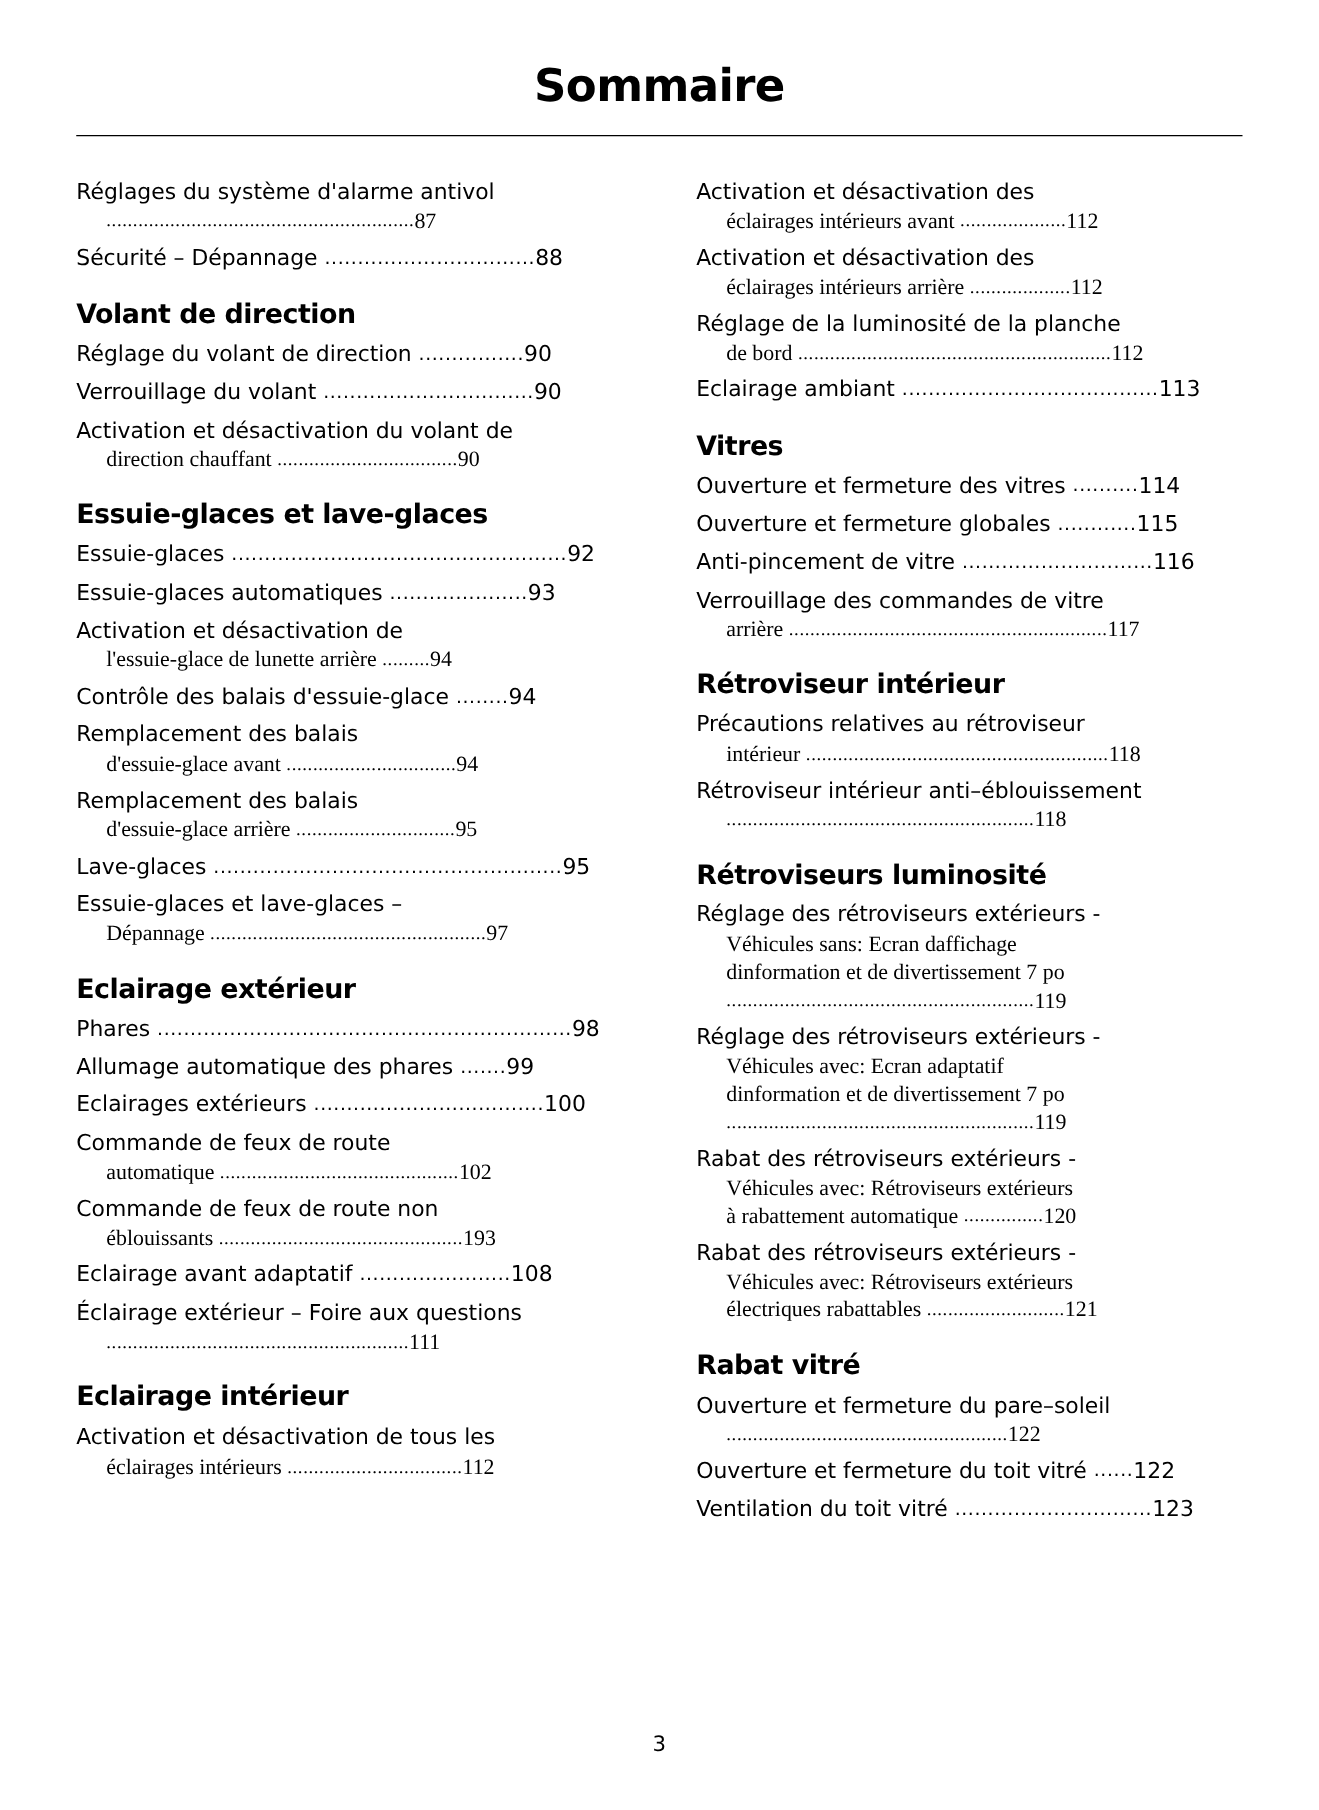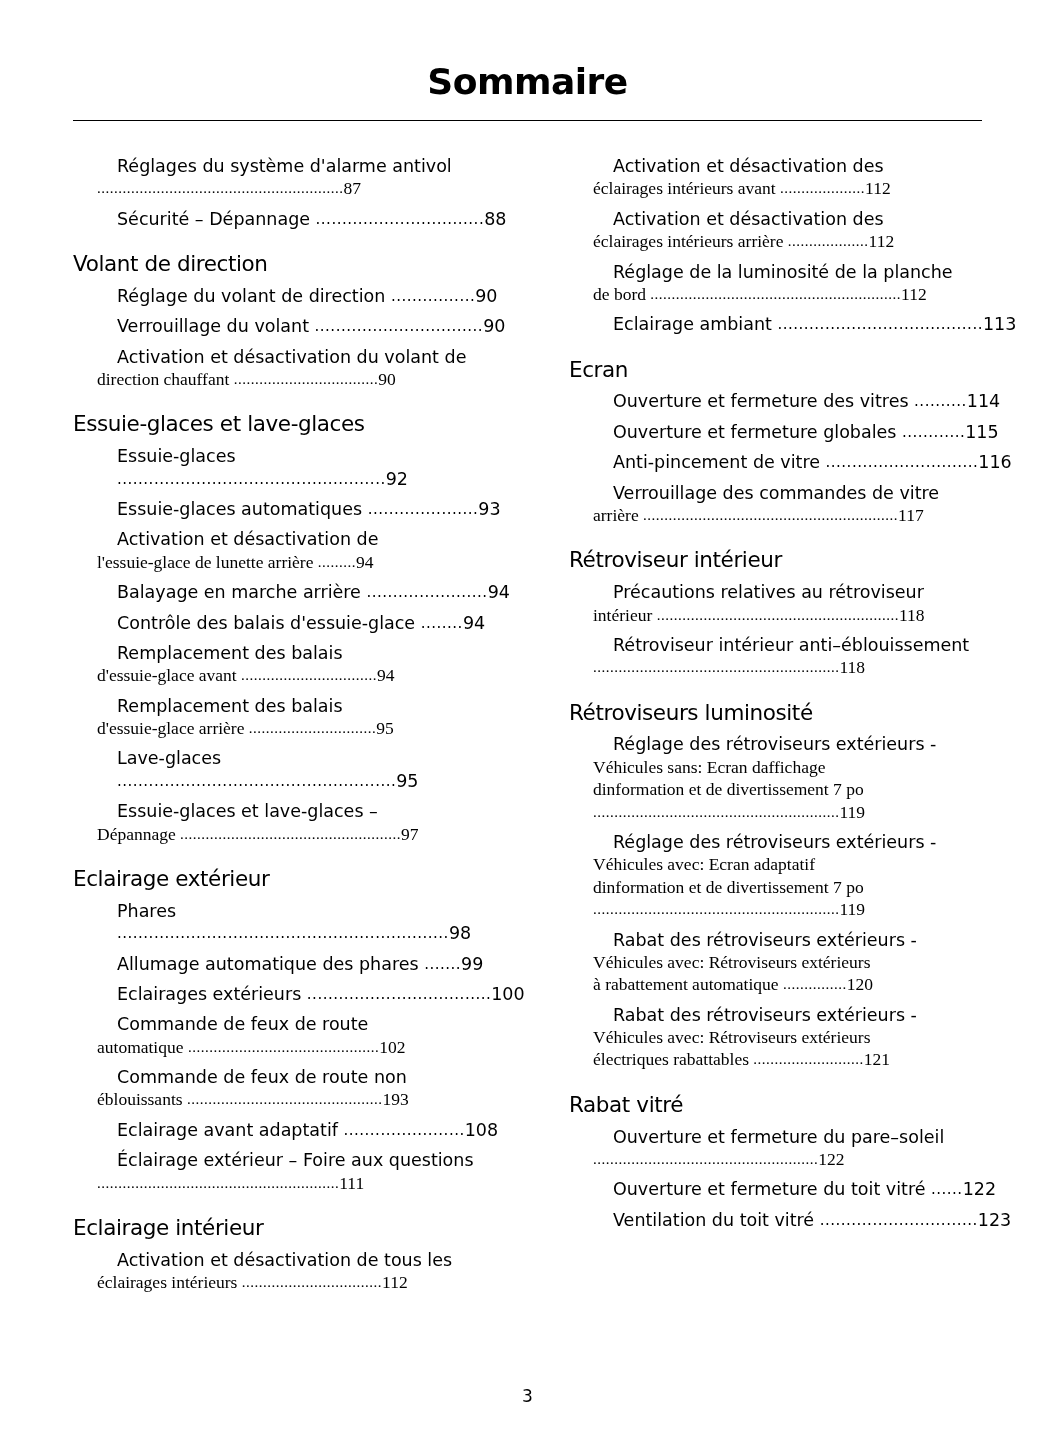--- a/index.html
+++ b/index.html
@@ -12,21 +12,21 @@
     height: 1448px;
     font-family: "DejaVu Sans", sans-serif;
     color: #000000;
     position: relative;
     overflow: hidden;
   }
   .page {
     width: 1055px;
     height: 1448px;
     box-sizing: border-box;
-    padding: 16px;
+    padding: 4px;
     position: relative;
   }
   .page-title {
     text-align: center;
     font-family: "DejaVu Sans", sans-serif;
     font-weight: bold;
     font-size: 36px;
     letter-spacing: -0.5px;
     margin: 0;
     padding-top: 45px;
@@ -42,36 +42,35 @@
     gap: 44px;
     padding: 34px 57px 0 57px;
     box-sizing: border-box;
   }
   .col {
     width: 452px;
     flex: 0 0 452px;
   }
   .sec-head {
     font-family: "DejaVu Sans", sans-serif;
-    font-weight: normal;
+    font-weight: bold;
     font-size: 21.5px;
     letter-spacing: -0.4px;
     margin: 22px 0 8px 0;
     line-height: 1.15;
   }
   .entry {
     font-size: 17.5px;
     line-height: 1.28;
     margin: 0 0 8px 0;
     display: block;
     position: relative;
   }
   .entry .ln {
     display: block;
-    margin-left: 44px;
   }
   .entry .ind {
     display: block;
     padding-left: 24px;
     font-family: Liberation Serif, serif;
   }
   .dots {
     letter-spacing: 0.5px;
     font-size: 15px;
     vertical-align: 1px;
@@ -121,23 +120,20 @@
           <span class="ln">Essuie-glaces <span class="dots">...................................................</span><span class="pg">92</span></span>
         </div>
         <div class="entry">
           <span class="ln">Essuie-glaces automatiques <span class="dots">.....................</span><span class="pg">93</span></span>
         </div>
         <div class="entry">
           <span class="ln">Activation et désactivation de</span>
           <span class="ind">l'essuie-glace de lunette arrière <span class="dots">.........</span><span class="pg">94</span></span>
         </div>
         <div class="entry">
-          <span class="ln">Balayage en marche arrière <span class="dots">.......................</span><span class="pg">94</span></span>
-        </div>
-        <div class="entry">
           <span class="ln">Contrôle des balais d'essuie-glace <span class="dots">........</span><span class="pg">94</span></span>
         </div>
         <div class="entry">
           <span class="ln">Remplacement des balais</span>
           <span class="ind">d'essuie-glace avant <span class="dots">................................</span><span class="pg">94</span></span>
         </div>
         <div class="entry">
           <span class="ln">Remplacement des balais</span>
           <span class="ind">d'essuie-glace arrière <span class="dots">..............................</span><span class="pg">95</span></span>
         </div>
@@ -188,21 +184,21 @@
           <span class="ln">Activation et désactivation des</span>
           <span class="ind">éclairages intérieurs arrière <span class="dots">...................</span><span class="pg">112</span></span>
         </div>
         <div class="entry">
           <span class="ln">Réglage de la luminosité de la planche</span>
           <span class="ind">de bord <span class="dots">...........................................................</span><span class="pg">112</span></span>
         </div>
         <div class="entry">
           <span class="ln">Eclairage ambiant <span class="dots">.......................................</span><span class="pg">113</span></span>
         </div>
-        <div class="sec-head">Ecran</div>
+        <div class="sec-head">Vitres</div>
         <div class="entry">
           <span class="ln">Ouverture et fermeture des vitres <span class="dots">..........</span><span class="pg">114</span></span>
         </div>
         <div class="entry">
           <span class="ln">Ouverture et fermeture globales <span class="dots">............</span><span class="pg">115</span></span>
         </div>
         <div class="entry">
           <span class="ln">Anti-pincement de vitre <span class="dots">.............................</span><span class="pg">116</span></span>
         </div>
         <div class="entry">

